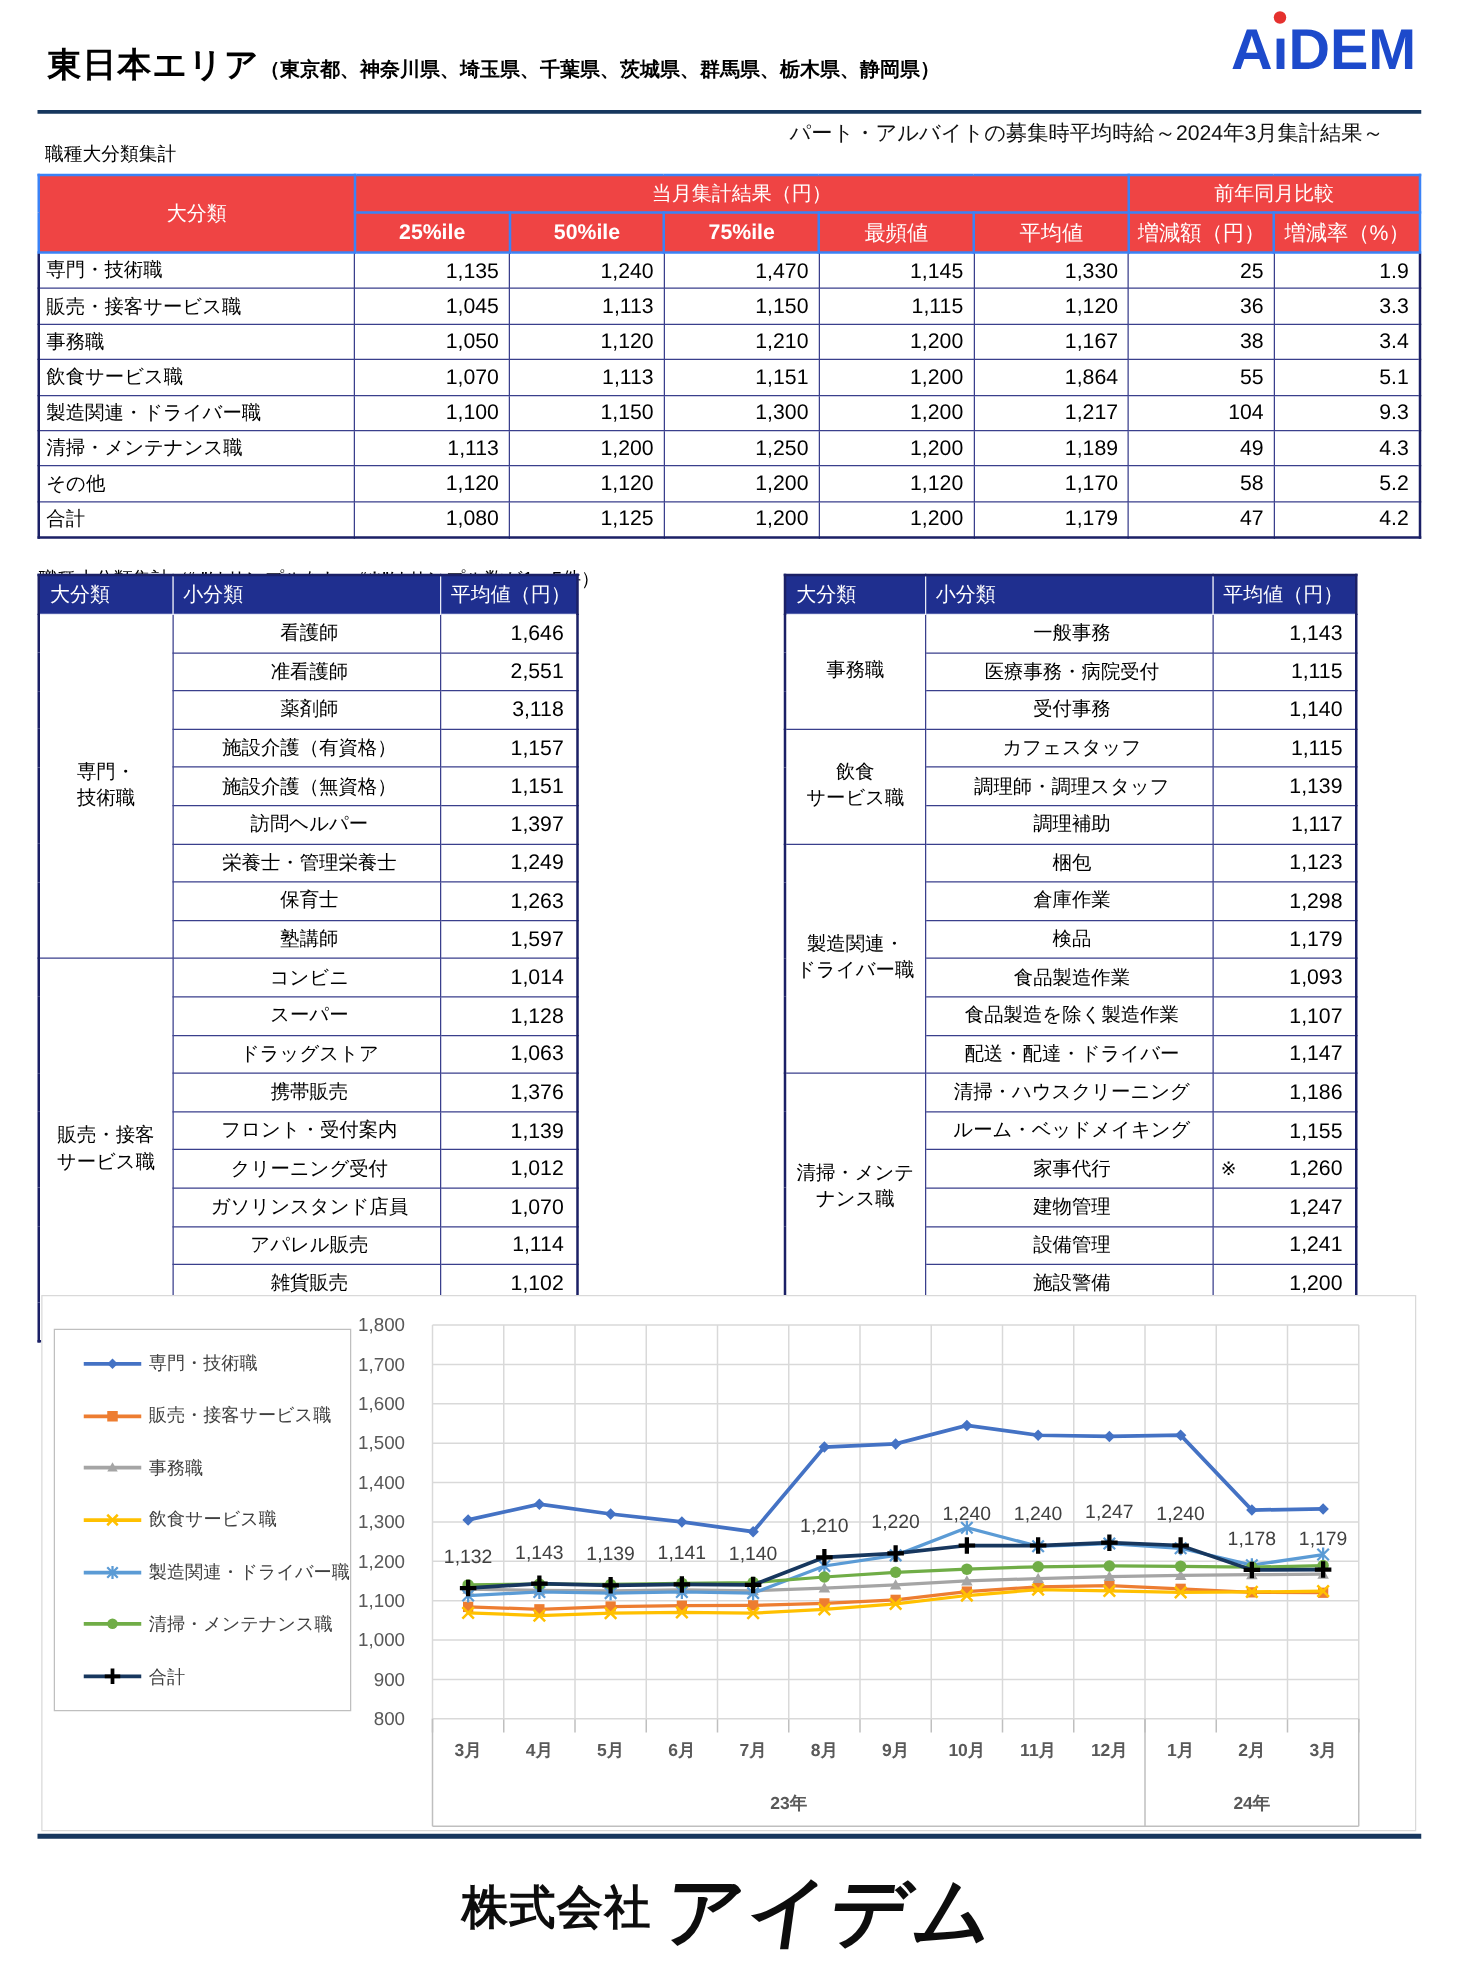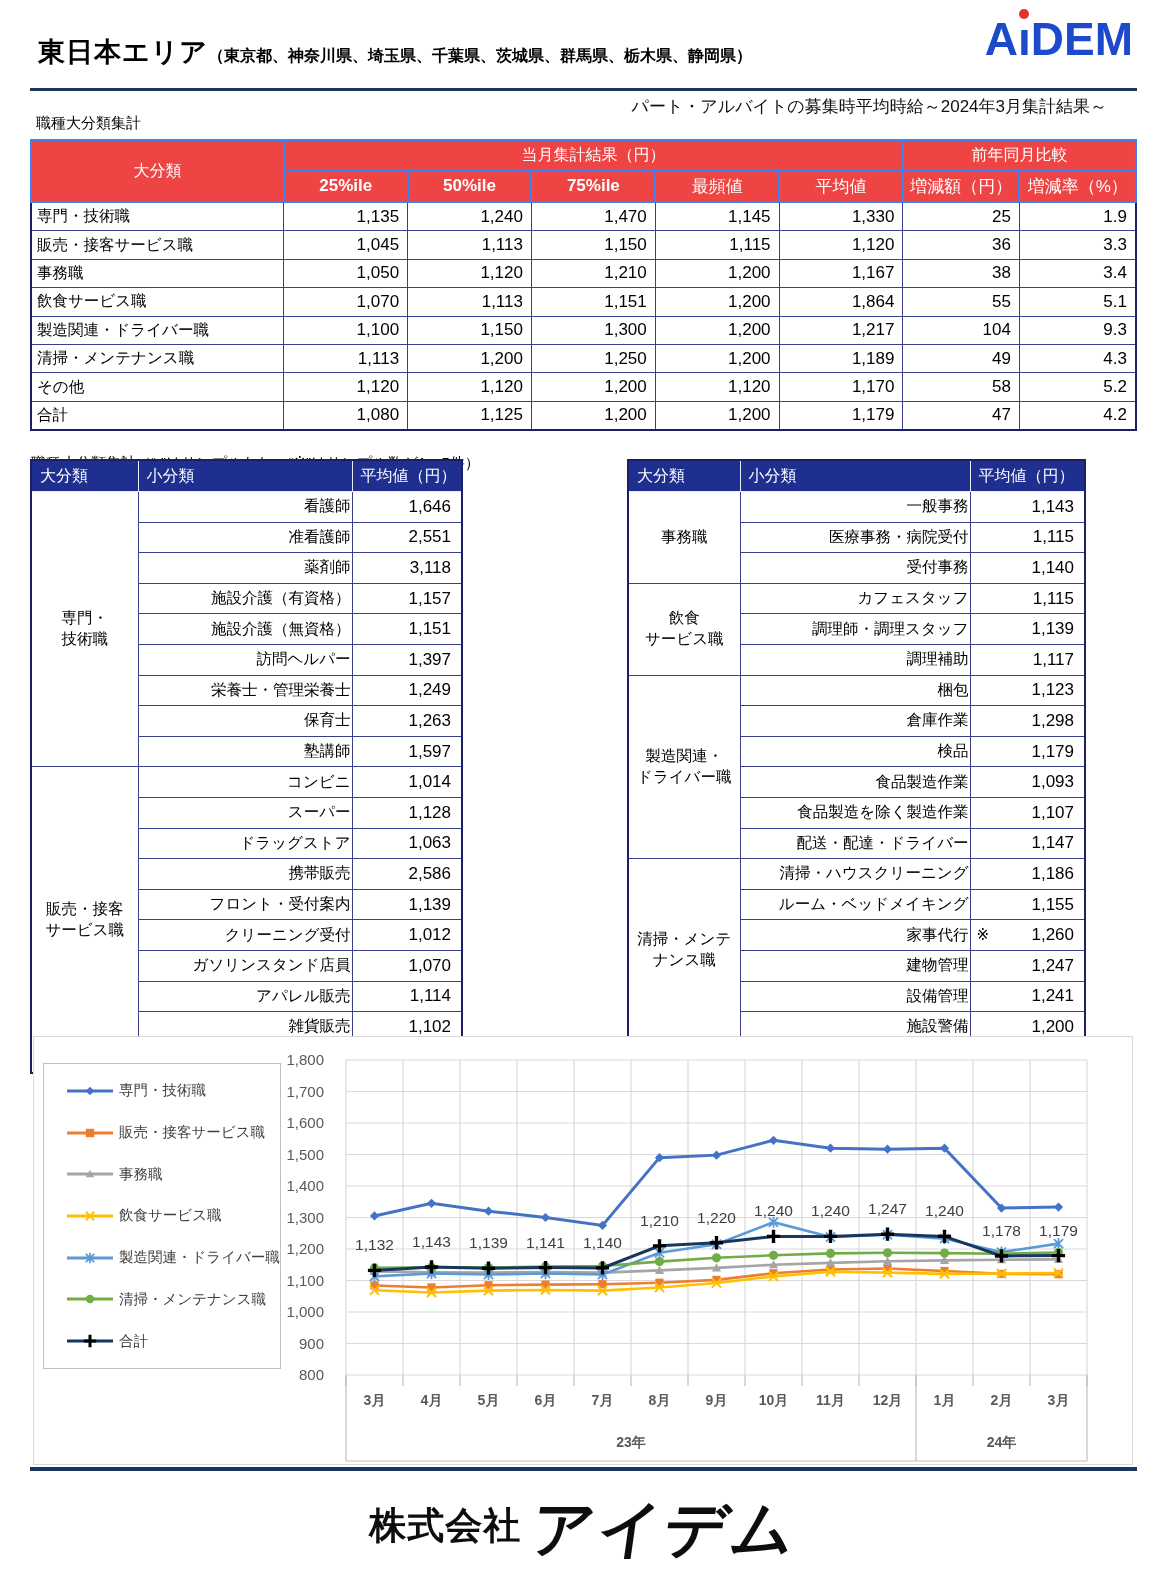--- a/index.html
+++ b/index.html
@@ -28,21 +28,21 @@
   .mtable thead tr:last-child th{font-size:17px;height:28px;}
   .mtable th.pct{font-weight:bold;}
   .mtable td{border:1px solid #3a3f8c;font-size:17px;height:27.4px;padding:0 8px 0 4px;
     text-align:right;white-space:nowrap;}
   .mtable td.cat{text-align:left;font-size:15.5px;padding-left:5px;}
   .stable{position:absolute;border:2px solid #1b2066;}
   .stable th{background:#1F2F8F;color:#fff;font-weight:normal;font-size:16px;height:28px;
     text-align:left;padding-left:8px;border:1px solid #e8eaf6;}
   .stable td{border:1px solid #3a3f8c;height:27.6px;white-space:nowrap;overflow:hidden;}
   .stable td.grp{text-align:center;font-size:15.5px;white-space:pre-line;line-height:1.35;}
-  .stable td.sub{font-size:15.5px;padding-left:6px;text-align:right;}
+  .stable td.sub{font-size:15.5px;padding-left:6px;text-align:center;}
   .stable td.val{font-size:17px;padding:0 10px 0 6px;text-align:right;}
   .stable td.val .flex{display:flex;justify-content:space-between;align-items:center;}
   .stable td.val .note{font-size:15px;}
   
   .chart-box{position:absolute;left:33px;top:1036px;width:1098px;height:427px;
     border:1.5px solid #d9d9d9;background:#fff;}
   .legend-box{position:absolute;left:9px;top:26px;width:238px;height:306px;
     border:1px solid #bfbfbf;display:flex;flex-direction:column;justify-content:space-around;
     padding:6px 0 6px 22px;box-sizing:border-box;}
   .legend-item{display:flex;align-items:center;gap:5px;}
@@ -239,21 +239,21 @@
       <tr>
         <td class="sub">スーパー</td>
         <td class="val">1,128</td>
       </tr>
       <tr>
         <td class="sub">ドラッグストア</td>
         <td class="val">1,063</td>
       </tr>
       <tr>
         <td class="sub">携帯販売</td>
-        <td class="val">2,586</td>
+        <td class="val">1,376</td>
       </tr>
       <tr>
         <td class="sub">フロント・受付案内</td>
         <td class="val">1,139</td>
       </tr>
       <tr>
         <td class="sub">クリーニング受付</td>
         <td class="val">1,012</td>
       </tr>
       <tr>

